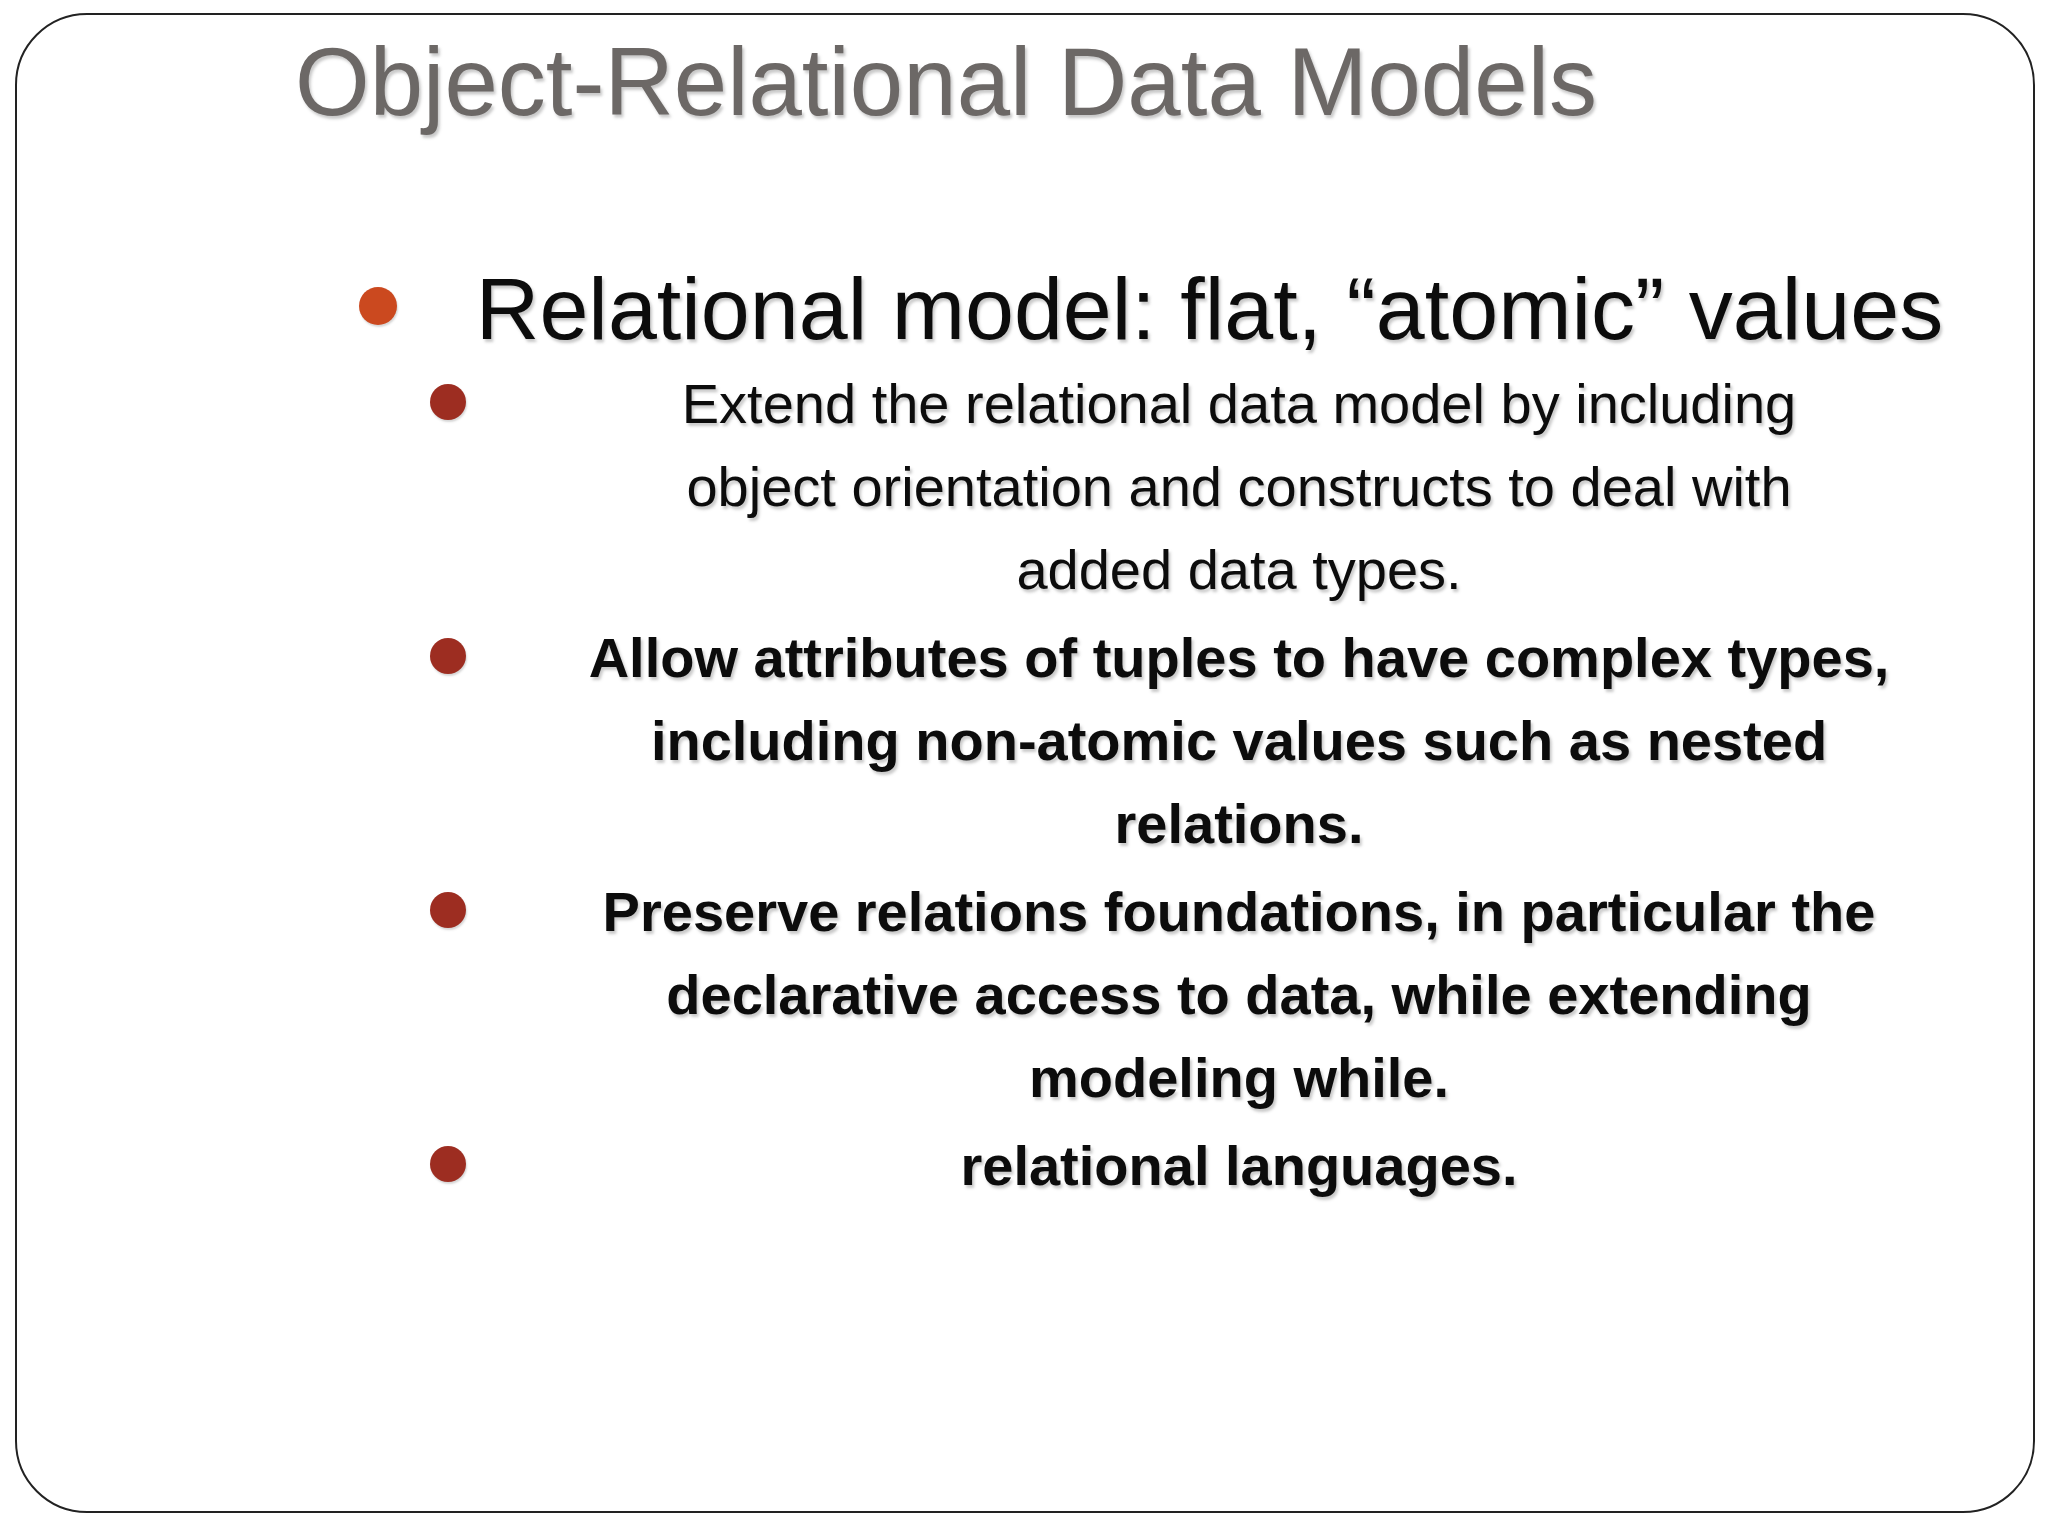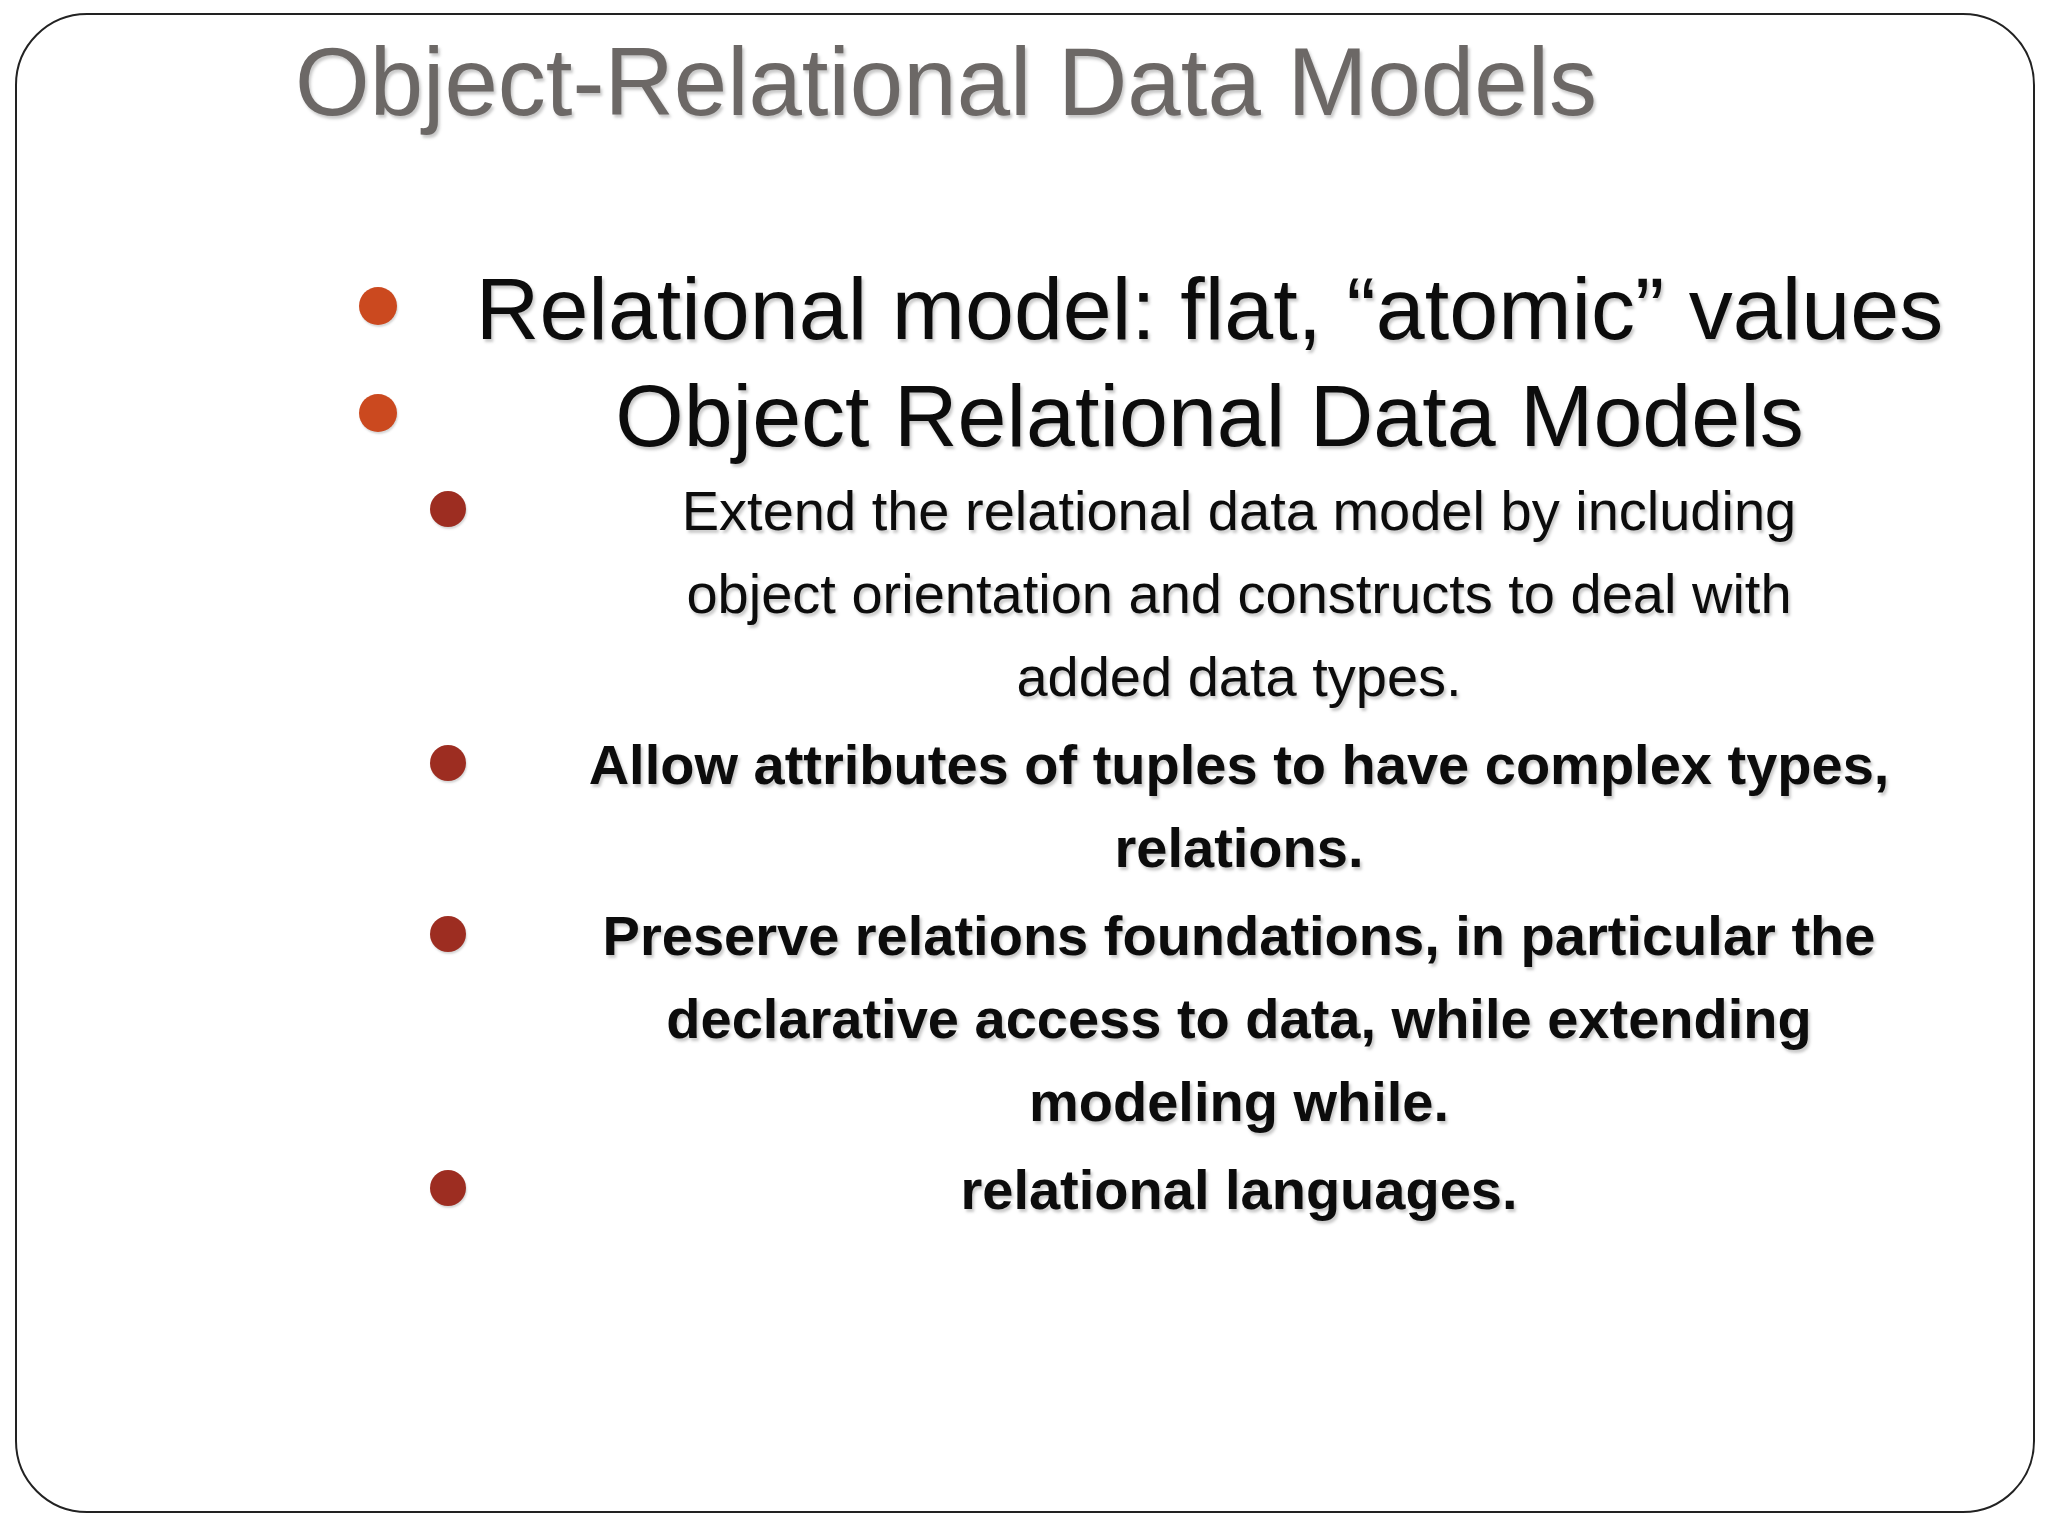--- a/index.html
+++ b/index.html
@@ -101,38 +101,33 @@
 <div id="slide">
   <div id="slide-border"></div>
   <div id="page-title">Object-Relational Data Models</div>
   <div id="bullet-list">
       <div class="item l1">
         <span class="bullet"></span>
         <div class="lines">
           <div class="line">Relational model: flat, “atomic” values</div>
         </div>
       </div>
-      <div class="item l1">
-        <span class="bullet"></span>
-        <div class="lines">
-          <div class="line">Object Relational Data Models</div>
-        </div>
-      </div>
       <div class="item l2">
         <span class="bullet"></span>
         <div class="lines">
           <div class="line">Extend the relational data model by including</div>
           <div class="line">object orientation and constructs to deal with</div>
           <div class="line">added data types.</div>
         </div>
       </div>
       <div class="item l2">
         <span class="bullet"></span>
         <div class="lines">
           <div class="line">Allow attributes of tuples to have complex types,</div>
+          <div class="line">including non-atomic values such as nested</div>
           <div class="line">relations.</div>
         </div>
       </div>
       <div class="item l2">
         <span class="bullet"></span>
         <div class="lines">
           <div class="line">Preserve relations foundations, in particular the</div>
           <div class="line">declarative access to data, while extending</div>
           <div class="line">modeling while.</div>
         </div>

